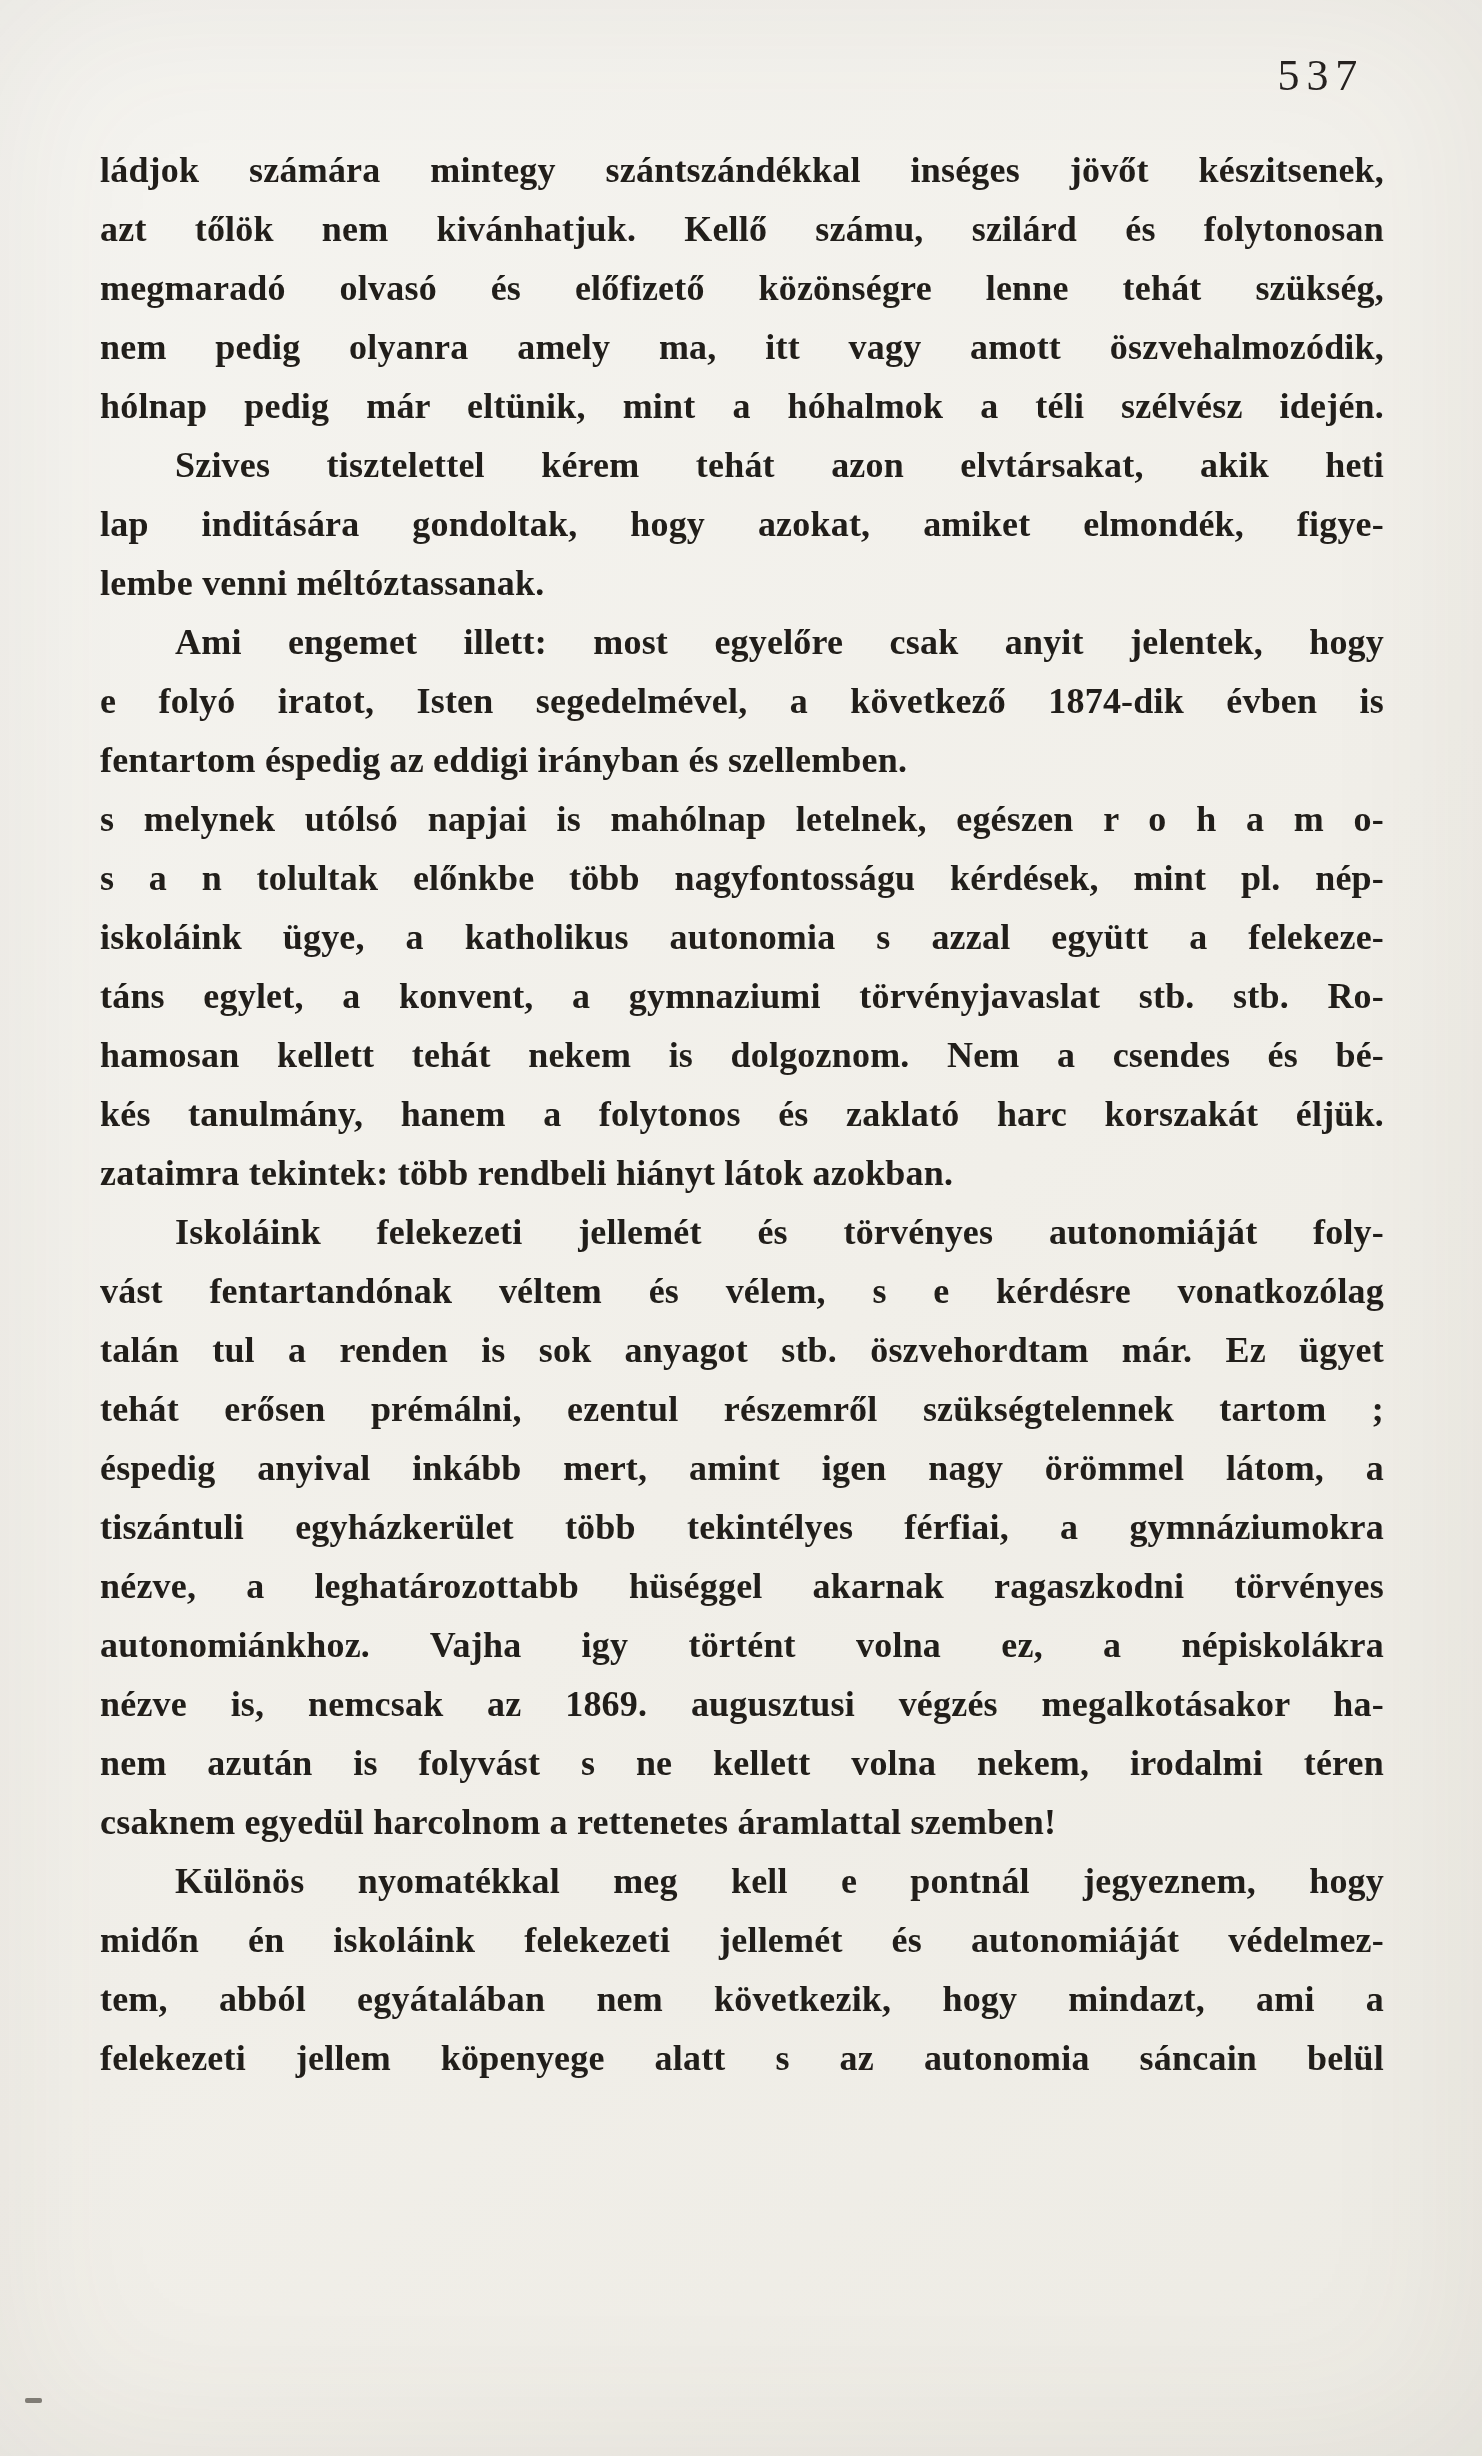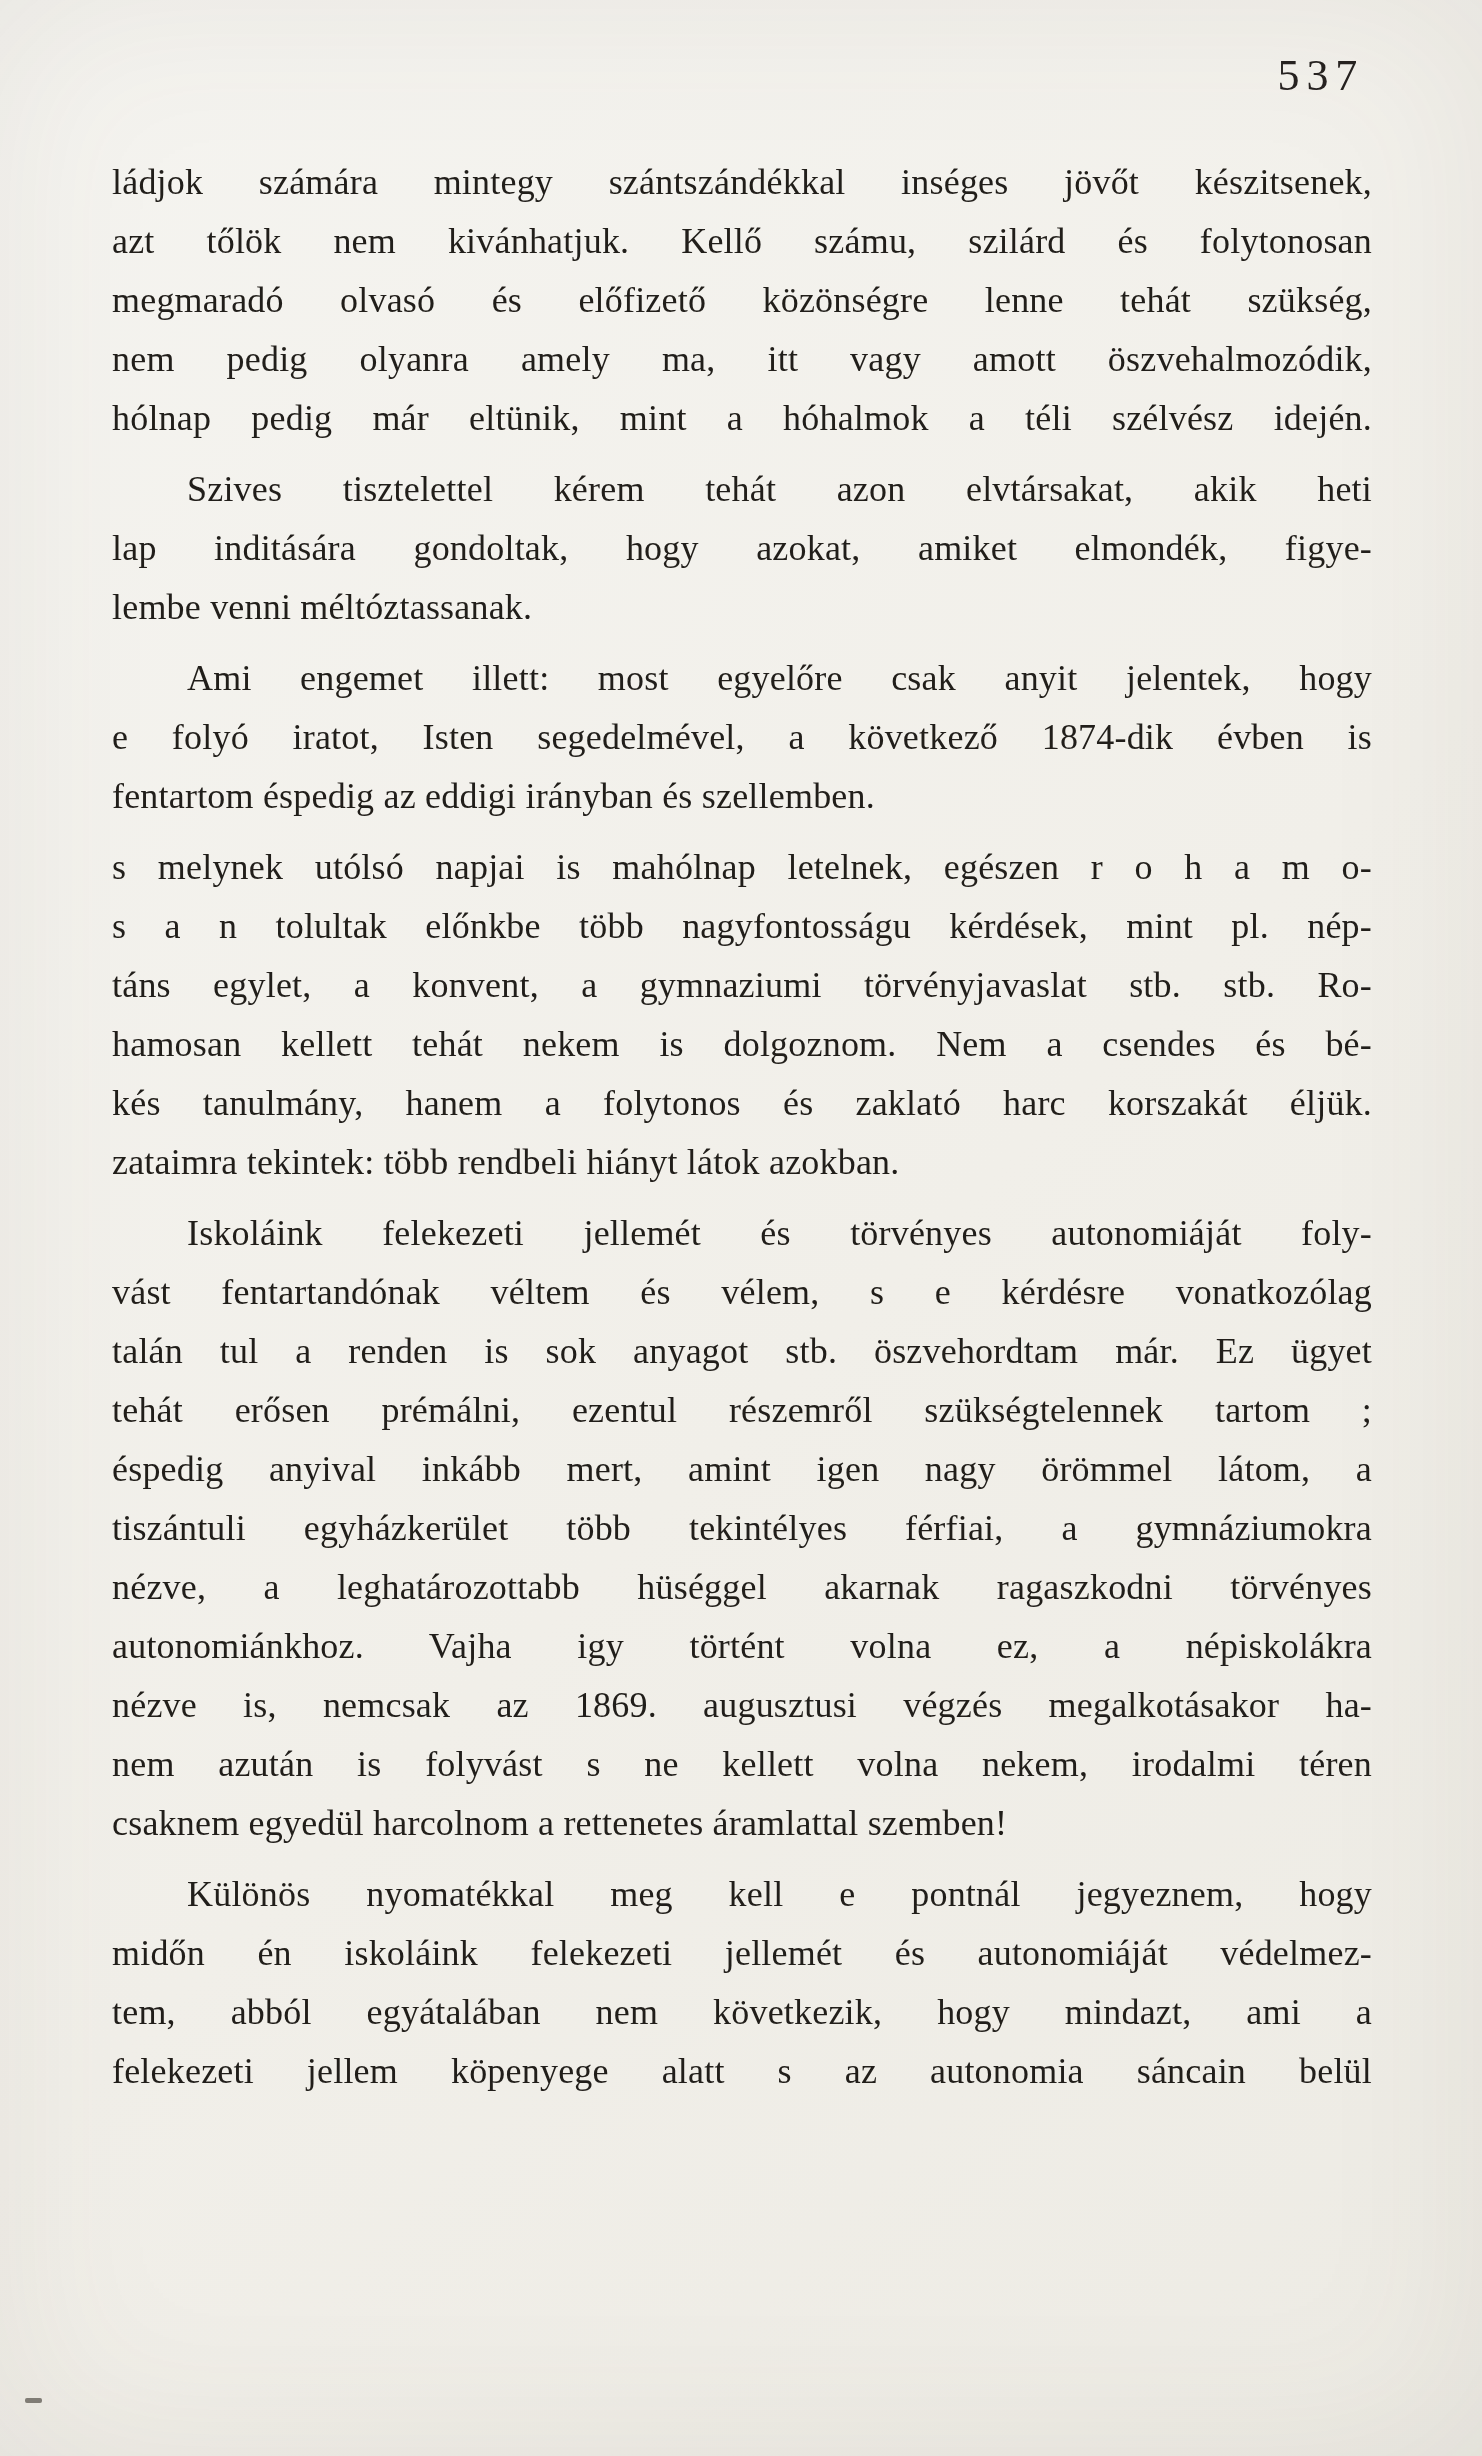--- a/index.html
+++ b/index.html
@@ -26,21 +26,21 @@
     font-size: 44px;
     letter-spacing: 6.8px;
     color: #262220;
   }
   .text-block {
     position: absolute;
     top: 141px;
     left: 100px;
     width: 1284px;
   }
-  .paragraph { margin: 12px; }
+  .paragraph { margin: 0; font-weight: bold; }
   .line {
     font-size: 36px;
     line-height: 59px;
     letter-spacing: 0.2px;
     color: #211e1a;
     white-space: normal;
   }
   .line.justify {
     text-align: justify;
     text-align-last: justify;
@@ -75,20 +75,21 @@
         <div class="line">lembe venni méltóztassanak.</div>
       </div>
       <div class="paragraph">
         <div class="line justify indent">Ami engemet illett: most egyelőre csak anyit jelentek, hogy</div>
         <div class="line justify">e folyó iratot, Isten segedelmével, a következő 1874-dik évben is</div>
         <div class="line">fentartom éspedig az eddigi irányban és szellemben.</div>
       </div>
       <div class="paragraph">
         <div class="line justify">s melynek utólsó napjai is mahólnap letelnek, egészen r o h a m o-</div>
         <div class="line justify">s a n tolultak előnkbe több nagyfontosságu kérdések, mint pl. nép-</div>
+        <div class="line justify">iskoláink ügye, a katholikus autonomia s azzal együtt a felekeze-</div>
         <div class="line justify">táns egylet, a konvent, a gymnaziumi törvényjavaslat stb. stb. Ro-</div>
         <div class="line justify">hamosan kellett tehát nekem is dolgoznom. Nem a csendes és bé-</div>
         <div class="line justify">kés tanulmány, hanem a folytonos és zaklató harc korszakát éljük.</div>
         <div class="line">zataimra tekintek: több rendbeli hiányt látok azokban.</div>
       </div>
       <div class="paragraph">
         <div class="line justify indent">Iskoláink felekezeti jellemét és törvényes autonomiáját foly-</div>
         <div class="line justify">vást fentartandónak véltem és vélem, s e kérdésre vonatkozólag</div>
         <div class="line justify">talán tul a renden is sok anyagot stb. öszvehordtam már. Ez ügyet</div>
         <div class="line justify">tehát erősen prémálni, ezentul részemről szükségtelennek tartom ;</div>

